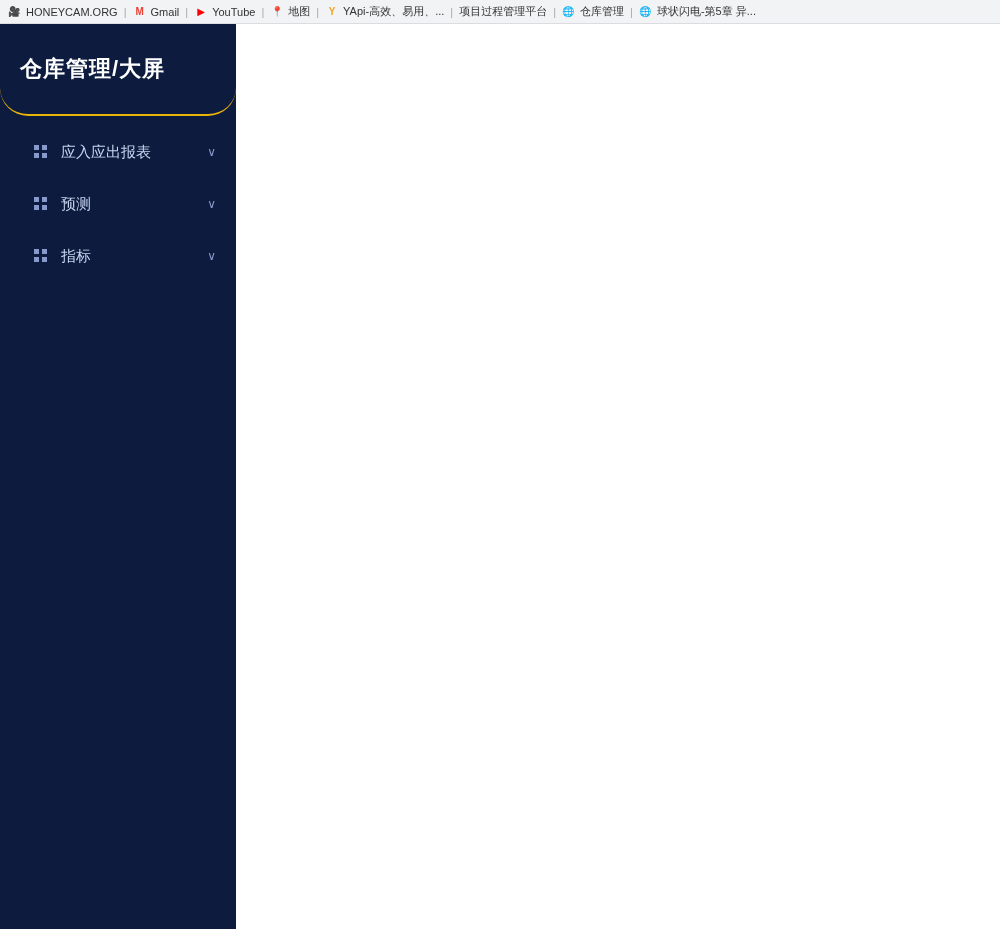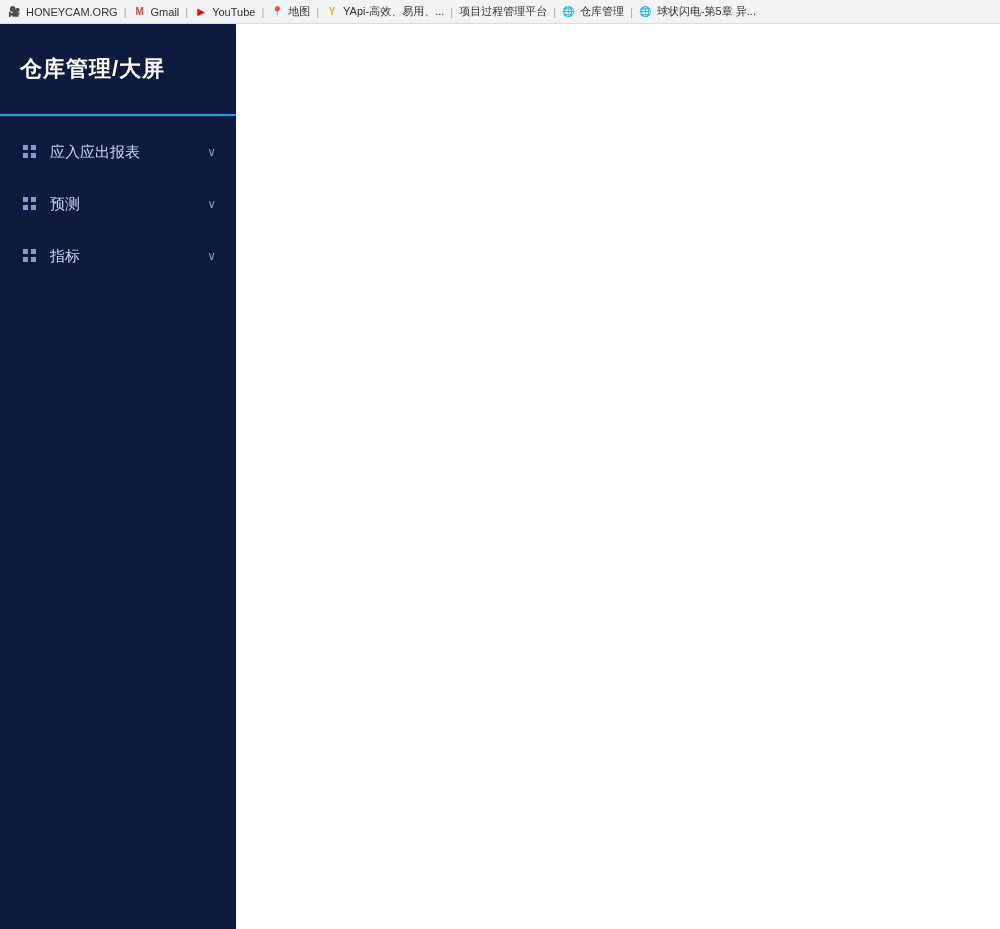--- a/index.html
+++ b/index.html
@@ -68,26 +68,28 @@
       flex-shrink: 0;
       height: 100%;
     }
 
     .sidebar-logo {
       padding: 30px 20px 30px 20px;
       color: #ffffff;
       font-size: 22px;
       font-weight: 600;
       letter-spacing: 1px;
-      border-bottom: 2px solid #0ea5e9;
+      border-bottom: 2px solid #eab308;
+      border-radius: 28px;
     }
 
     .sidebar-nav {
       padding-top: 10px;
       flex: 1;
+      margin-left: 11px;
     }
 
     .nav-item {
       display: flex;
       align-items: center;
       padding: 16px 20px;
       color: #c8d4f0;
       cursor: pointer;
       position: relative;
       font-size: 15px;

